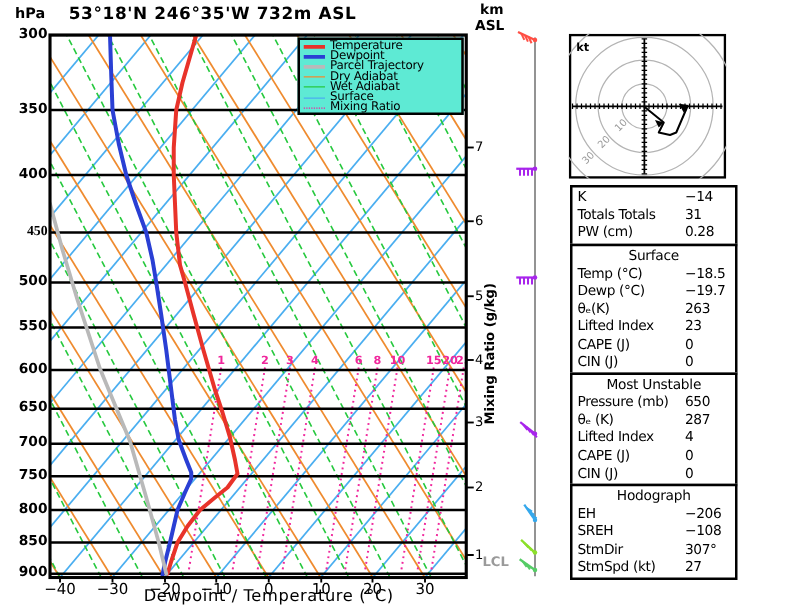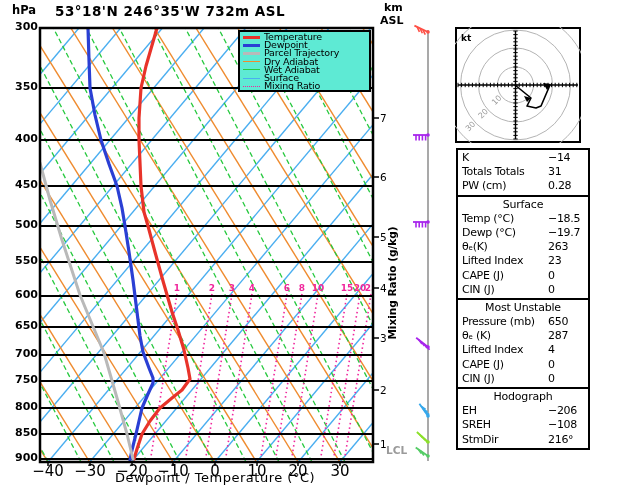--- a/index.html
+++ b/index.html
@@ -3,21 +3,21 @@
 <meta charset="utf-8">
 <style>
   html,body{margin:0;padding:0;background:#fff;}
   #page{position:relative;width:629px;height:486px;background:#fff;overflow:hidden;
         font-family:"DejaVu Sans",sans-serif;color:#000;}
   .abs{position:absolute;}
   .b{font-weight:bold;}
   #plot-svg,#hodo-svg{position:absolute;left:0;top:0;}
   #hodo-svg{left:455px;top:27px;}
   .plab{position:absolute;width:30px;text-align:right;font-size:11px;font-weight:bold;line-height:12px;}
-  .tlab{position:absolute;transform:translateX(-50%);font-size:15px;line-height:12px;}
+  .tlab{position:absolute;transform:translateX(-50%);font-size:12px;line-height:12px;}
   .klab{position:absolute;font-size:10.5px;line-height:12px;}
   #title-left{left:55px;top:3px;font-size:13.5px;letter-spacing:.5px;}
   #title-right{left:407px;top:3px;font-size:13px;letter-spacing:.2px;}
   #hpa-label{left:12px;top:3px;font-size:11.5px;}
   #km-label{left:384px;top:1px;font-size:11px;text-align:center;}
   #asl-label{left:380px;top:14px;font-size:11px;}
   #xaxis-title{left:90px;top:470px;width:250px;text-align:center;font-size:13px;letter-spacing:.5px;}
   #mixing-label{left:327px;top:277px;width:130px;text-align:center;font-size:10.5px;font-weight:bold;
                 transform:rotate(-90deg);}
   #lcl-label{left:386px;top:444px;font-size:10.5px;font-weight:bold;color:#9a9a9a;}
@@ -209,21 +209,21 @@
 
   <div class="abs b" id="hpa-label">hPa</div>
   <div class="abs b" id="title-left">53°18'N 246°35'W 732m ASL</div>
   <div class="abs b" id="km-label">km</div>
   <div class="abs b" id="asl-label">ASL</div>
 
   <div class="abs" id="pressure-labels">
       <div class="plab" style="left: 8px; top: 21px;">300</div>
       <div class="plab" style="left: 8px; top: 81px;">350</div>
       <div class="plab" style="left: 8px; top: 133px;">400</div>
-      <div class="plab" style="left: 8px; top: 179px;">450</div>
+      <div class="plab" style="left: 8px; top: 179px; font-family: Liberation Serif, serif;">450</div>
       <div class="plab" style="left: 8px; top: 219px;">500</div>
       <div class="plab" style="left: 8px; top: 255px;">550</div>
       <div class="plab" style="left: 8px; top: 289px;">600</div>
       <div class="plab" style="left: 8px; top: 320px;">650</div>
       <div class="plab" style="left: 8px; top: 348px;">700</div>
       <div class="plab" style="left: 8px; top: 374px;">750</div>
       <div class="plab" style="left: 8px; top: 401px;">800</div>
       <div class="plab" style="left: 8px; top: 427px;">850</div>
       <div class="plab" style="left: 8px; top: 452px;">900</div>
     </div>
@@ -434,18 +434,22 @@
         <div class="trow">
           <div class="tl">EH</div>
           <div class="tv">−206</div>
         </div>
         <div class="trow">
           <div class="tl">SREH</div>
           <div class="tv">−108</div>
         </div>
         <div class="trow">
           <div class="tl">StmDir</div>
-          <div class="tv">216°</div>
+          <div class="tv">307°</div>
+        </div>
+        <div class="trow">
+          <div class="tl">StmSpd (kt)</div>
+          <div class="tv">27</div>
         </div>
       </div>
     </div>
 
 </div>
 
 </body></html>

